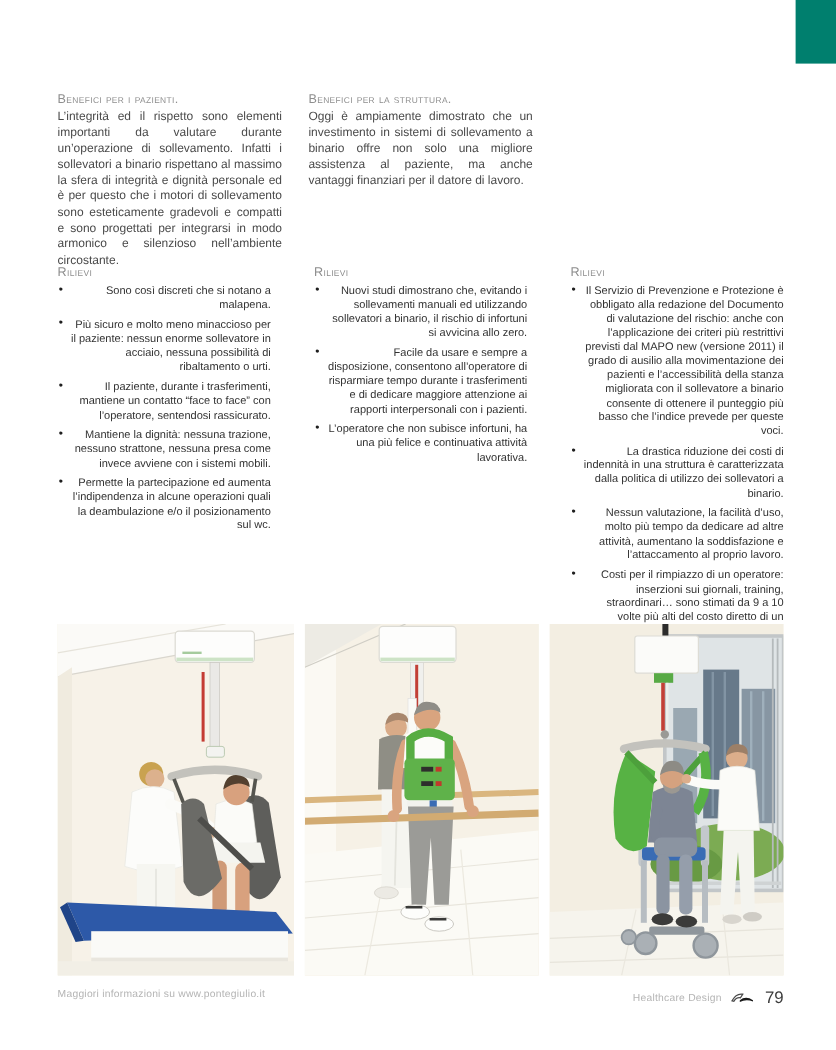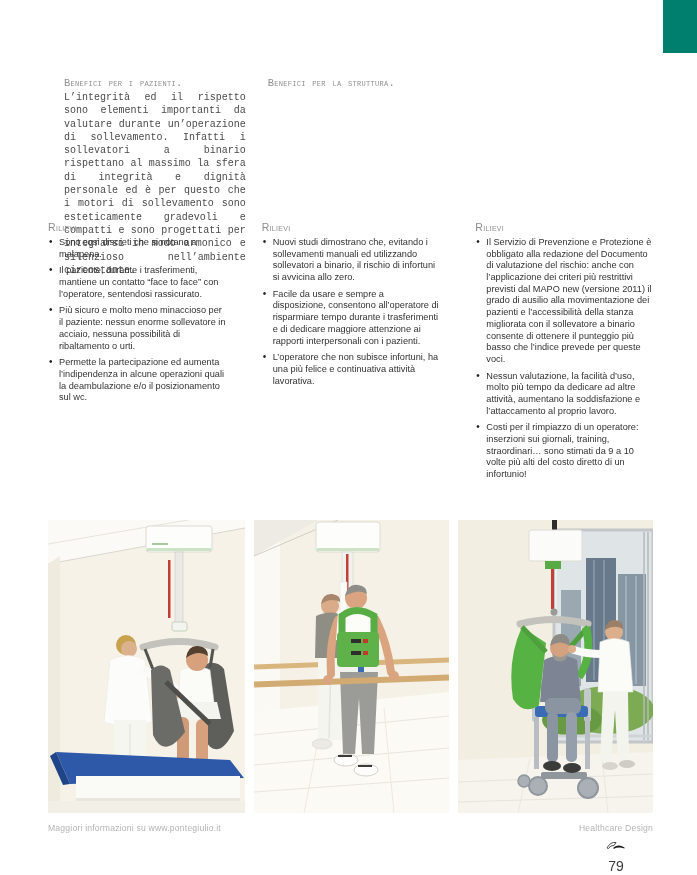--- a/index.html
+++ b/index.html
@@ -2,97 +2,100 @@
 <html><head>
 <meta charset="utf-8">
 <style>
   html,body { margin:0; padding:0; background:#ffffff; }
   .page {
     position:relative; width:697px; height:875px; background:#ffffff;
     font-family:"Liberation Sans", sans-serif; overflow:hidden; margin:0 auto;
   }
   .accent-block { position:absolute; top:0; right:0; width:34px; height:53px; }
 
-  .benefits-row { position:absolute; top:77px; left:64px; right:44px;
-    display:grid; grid-template-columns:repeat(3,1fr); column-gap:22px;font-family:Liberation Mono, monospace; }
+  .benefits-row { position:absolute; top:77px; left:48px; right:44px;
+    display:grid; grid-template-columns:repeat(3,1fr); column-gap:22px; }
   .rilievi-row { position:absolute; top:221px; left:48px; right:44px;
     display:grid; grid-template-columns:repeat(3,1fr); column-gap:36px; }
 
   .col-title {
     margin:0 0 2px 0; font-size:10.5px; font-weight:400; color:#8e8e8e;
     font-variant:small-caps; letter-spacing:0.3px;
   }
   .col-body {
     margin:0; font-size:10px; line-height:1.33; color:#4a4a4a;
     text-align:justify;
   }
-  .rilievi-list { margin:4px 0 0 0; padding:0; list-style:none; }
+  .rilievi-list { margin:4px 0 0 0; padding:0; list-style:none;text-align:right; }
   .rilievi-list li {
     position:relative; padding-left:11px; margin-bottom:5px;
     font-size:9.2px; line-height:1.27; color:#323232;
   }
   .rilievi-list li::before {
     content:"•"; position:absolute; left:1px; top:-1px; color:#1f1f1f; font-size:10px;
   }
 
   .photos-row { position:absolute; top:520px; left:48px; right:44px;
     display:grid; grid-template-columns:197fr 195fr 195fr; column-gap:9px; }
   .photo { height:293px; overflow:hidden; background:#f6f2e8; }
   .photo svg { display:block; width:100%; height:100%; }
 
   .footer { position:absolute; left:48px; right:44px; top:823px; height:16px;
     display:flex; justify-content:space-between; align-items:flex-start; }
   .footer-info { font-size:8.6px; color:#b4b4b4; letter-spacing:0.2px; }
-  .footer-right { display:flex; align-items:center; gap:7px;flex-direction:column; }
+  .footer-right { display:flex; align-items:center; gap:7px; }
   .footer-brand { font-size:8.6px; color:#b4b4b4; letter-spacing:0.2px; }
   .footer-logo { width:22px; height:11px; }
   .footer-page { font-size:14px; color:#3c3c3c; }
 </style>
 </head>
 <body>
 
 <div class="page">
 
   <div class="accent-block" style="background-color: rgb(0, 127, 110);"></div>
 
   <div class="benefits-row">
     <div>
       <h3 class="col-title">Benefici per i pazienti.</h3>
       <p class="col-body">L’integrità ed il rispetto sono elementi importanti da valutare durante un’operazione di sollevamento. Infatti i sollevatori a binario rispettano al massimo la sfera di integrità e dignità personale ed è per questo che i motori di sollevamento sono esteticamente gradevoli e compatti e sono progettati per integrarsi in modo armonico e silenzioso nell’ambiente circostante.</p>
     </div>
     <div>
       <h3 class="col-title">Benefici per la struttura.</h3>
+      <p class="col-body">Oggi è ampiamente dimostrato che un investimento in sistemi di sollevamento a binario offre non solo una migliore assistenza al paziente, ma anche vantaggi finanziari per il datore di lavoro.</p>
     </div>
   </div>
 
   <div class="rilievi-row">
     <div>
       <h3 class="col-title">Rilievi</h3>
       <ul class="rilievi-list">
 
       <li>Sono così discreti che si notano a malapena.</li>
+          <li>Più sicuro e molto meno minaccioso per il paziente: nessun enorme sollevatore in acciaio, nessuna possibilità di ribaltamento o urti.</li>
           <li>Il paziente, durante i trasferimenti, mantiene un contatto “face to face” con l’operatore, sentendosi rassicurato.</li>
-          <li>Più sicuro e molto meno minaccioso per il paziente: nessun enorme sollevatore in acciaio, nessuna possibilità di ribaltamento o urti.</li>
+          <li>Mantiene la dignità: nessuna trazione, nessuno strattone, nessuna presa come invece avviene con i sistemi mobili.</li>
           <li>Permette la partecipazione ed aumenta l’indipendenza in alcune operazioni quali la deambulazione e/o il posizionamento sul wc.</li>
         </ul>
     </div>
     <div>
       <h3 class="col-title">Rilievi</h3>
       <ul class="rilievi-list">
 
       <li>Nuovi studi dimostrano che, evitando i sollevamenti manuali ed utilizzando sollevatori a binario, il rischio di infortuni si avvicina allo zero.</li>
           <li>Facile da usare e sempre a disposizione, consentono all’operatore di risparmiare tempo durante i trasferimenti e di dedicare maggiore attenzione ai rapporti interpersonali con i pazienti.</li>
           <li>L’operatore che non subisce infortuni, ha una più felice e continuativa attività lavorativa.</li>
         </ul>
     </div>
     <div>
       <h3 class="col-title">Rilievi</h3>
       <ul class="rilievi-list">
 
       <li>Il Servizio di Prevenzione e Protezione è obbligato alla redazione del Documento di valutazione del rischio: anche con l’applicazione dei criteri più restrittivi previsti dal MAPO new (versione 2011) il grado di ausilio alla movimentazione dei pazienti e l’accessibilità della stanza migliorata con il sollevatore a binario consente di ottenere il punteggio più basso che l’indice prevede per queste voci.</li>
+          <li>La drastica riduzione dei costi di indennità in una struttura è caratterizzata dalla politica di utilizzo dei sollevatori a binario.</li>
           <li>Nessun valutazione, la facilità d’uso, molto più tempo da dedicare ad altre attività, aumentano la soddisfazione e l’attaccamento al proprio lavoro.</li>
           <li>Costi per il rimpiazzo di un operatore: inserzioni sui giornali, training, straordinari… sono stimati da 9 a 10 volte più alti del costo diretto di un infortunio!</li>
         </ul>
     </div>
   </div>
 
   <div class="photos-row">
 
     <div class="photo">
       <svg viewBox="0 0 197 293" preserveAspectRatio="none">

